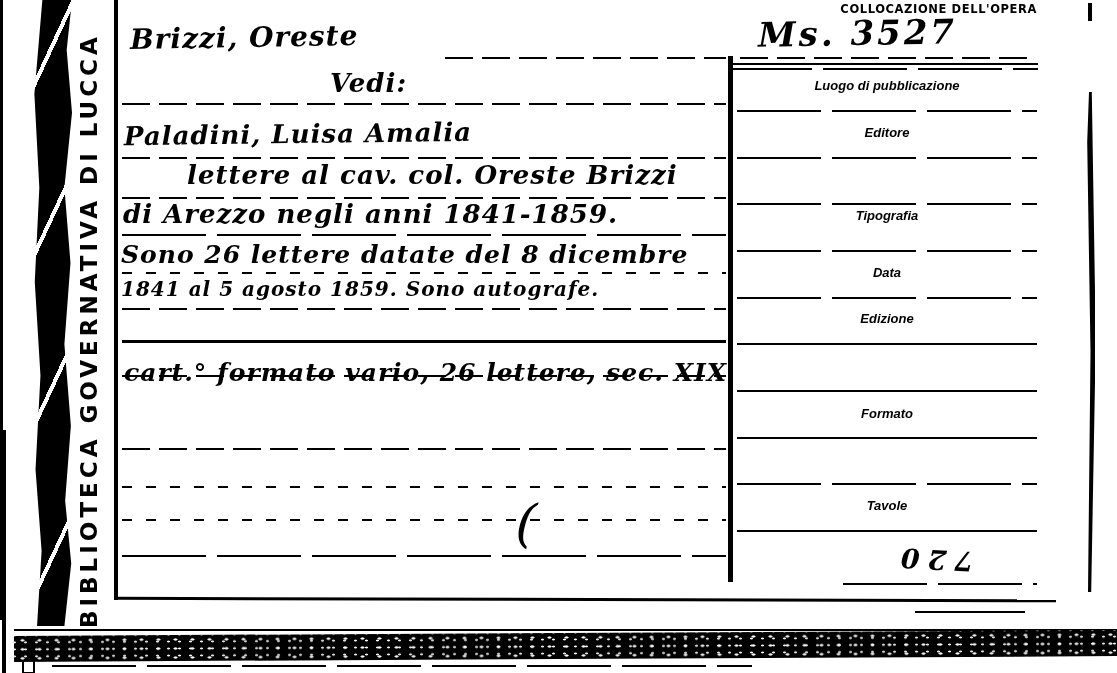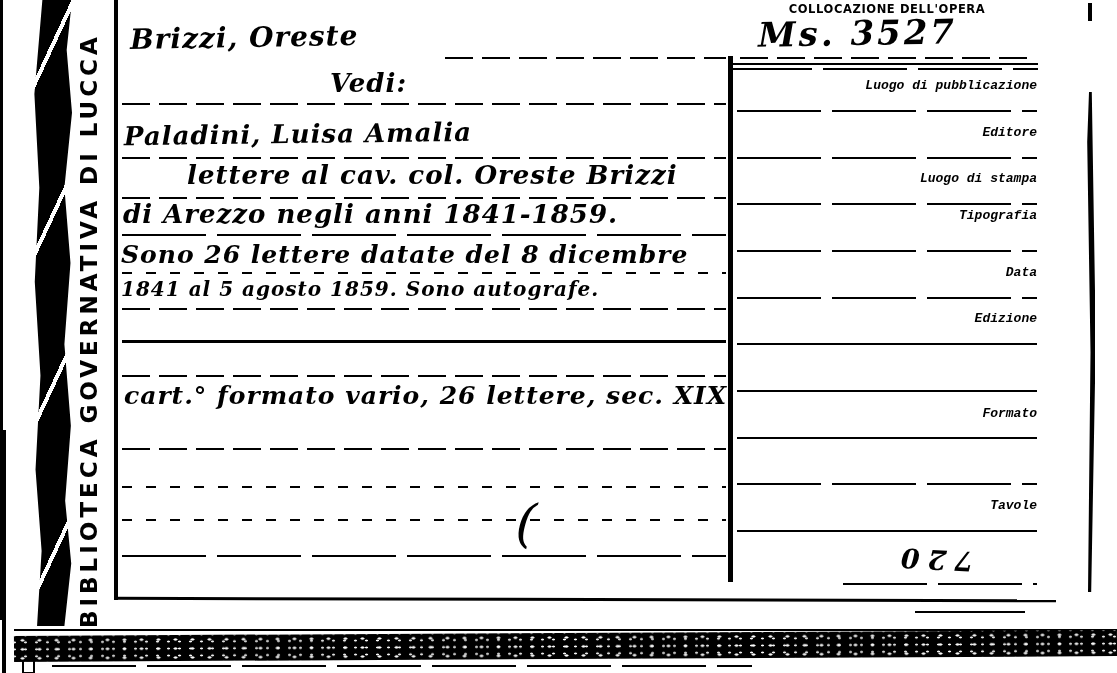--- a/index.html
+++ b/index.html
@@ -32,26 +32,26 @@
   .rule.thick{height:3px;background:#000;}
   .rule.faint{background:repeating-linear-gradient(90deg,#000 0 10px,transparent 10px 24px);}
   .rule.mixed{background:repeating-linear-gradient(90deg,#000 0 84px,transparent 84px 95px);}
   
   .hw{
     position:absolute;font-family:"DejaVu Serif",serif;font-style:italic;font-weight:700;
     white-space:nowrap;letter-spacing:1px;line-height:1;
   }
   
   .printed-header{
-    position:absolute;left:737px;top:2px;width:300px;text-align:center;
+    position:absolute;left:737px;top:2px;width:300px;text-align:right;
     font-family:"DejaVu Sans",sans-serif;font-size:11.5px;font-weight:700;letter-spacing:.6px;
   }
   .field-label{
-    position:absolute;left:737px;width:300px;text-align:right;
-    font-family:Liberation Mono, monospace;font-style:italic;font-weight:700;font-size:13px;
+    position:absolute;left:737px;width:300px;text-align:center;
+    font-family:Liberation Sans, sans-serif;font-style:italic;font-weight:700;font-size:13px;
   }
   
   .stamp{
     position:absolute;left:66px;top:-4px;height:632px;width:46px;
     writing-mode:vertical-rl;transform:rotate(180deg);
     font-family:"DejaVu Sans",sans-serif;font-weight:800;font-size:23px;letter-spacing:4px;
     line-height:46px;overflow:hidden;white-space:nowrap;
   }
 </style>
 </head>
@@ -68,21 +68,21 @@
 
   <div class="edge-line" style="left:114px;top:0;width:4px;height:600px;"></div>
 
   <div class="hw" style="left:130px;top:24px;font-size:28px;transform:rotate(-1deg);">Brizzi, Oreste</div>
   <div class="hw" style="left:330px;top:70px;font-size:26px;">Vedi:</div>
   <div class="hw" style="left:124px;top:121px;font-size:26px;transform:rotate(-.7deg);">Paladini, Luisa Amalia</div>
   <div class="hw" style="left:187px;top:162px;font-size:26px;">lettere al cav. col. Oreste Brizzi</div>
   <div class="hw" style="left:123px;top:201px;font-size:26px;">di Arezzo negli anni 1841-1859.</div>
   <div class="hw" style="left:121px;top:242px;font-size:25px;">Sono 26 lettere datate del 8 dicembre</div>
   <div class="hw" style="left:121px;top:279px;font-size:20px;">1841 al 5 agosto 1859. Sono autografe.</div>
-  <div class="hw" style="left:124px;top:383px;font-size:25px;">cart.° formato vario, 26 lettere, sec. XIX</div>
+  <div class="hw" style="left:124px;top:360px;font-size:25px;">cart.° formato vario, 26 lettere, sec. XIX</div>
   <div class="hw" style="left:516px;top:497px;font-size:52px;font-weight:400;transform:rotate(4deg);">(</div>
 
   <div class="rule" style="left:445px;top:57px;width:281px;"></div>
   <div class="rule" style="left:122px;top:103px;width:604px;"></div>
   <div class="rule" style="left:122px;top:157px;width:604px;"></div>
   <div class="rule" style="left:122px;top:197px;width:604px;"></div>
   <div class="rule mixed" style="left:122px;top:234px;width:604px;"></div>
   <div class="rule faint" style="left:122px;top:272px;width:604px;"></div>
   <div class="rule" style="left:122px;top:308px;width:604px;"></div>
   <div class="rule thick" style="left:122px;top:340px;width:604px;"></div>
@@ -95,21 +95,20 @@
   <div class="printed-header">COLLOCAZIONE DELL'OPERA</div>
   <div class="hw" style="left:758px;top:16px;font-size:34px;letter-spacing:3px;transform:rotate(-1deg);">Ms. 3527</div>
 
   <div class="edge-line" style="left:728px;top:56px;width:5px;height:526px;"></div>
   <div class="rule" style="left:740px;top:57px;width:296px;"></div>
   <div class="rule solid" style="left:728px;top:63px;width:310px;"></div>
   <div class="rule mixed" style="left:728px;top:68px;width:310px;"></div>
 
   <div class="field-label" style="top:78px;">Luogo di pubblicazione</div>
   <div class="field-label" style="top:125px;">Editore</div>
-  <div class="field-label" style="top:171px;">Luogo di stampa</div>
   <div class="field-label" style="top:208px;">Tipografia</div>
   <div class="field-label" style="top:265px;">Data</div>
   <div class="field-label" style="top:311px;">Edizione</div>
   <div class="field-label" style="top:358px;margin-top:48px;">Formato</div>
   <div class="field-label" style="top:498px;">Tavole</div>
 
   <div class="rule mixed" style="left:737px;top:110px;width:300px;"></div>
   <div class="rule mixed" style="left:737px;top:157px;width:300px;"></div>
   <div class="rule mixed" style="left:737px;top:203px;width:300px;"></div>
   <div class="rule mixed" style="left:737px;top:250px;width:300px;"></div>

